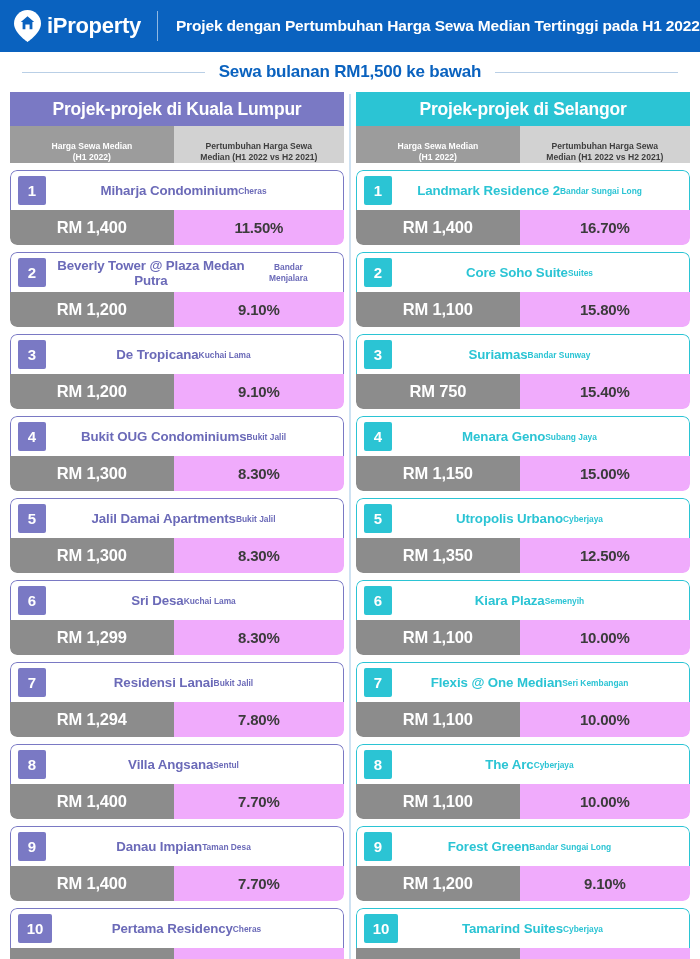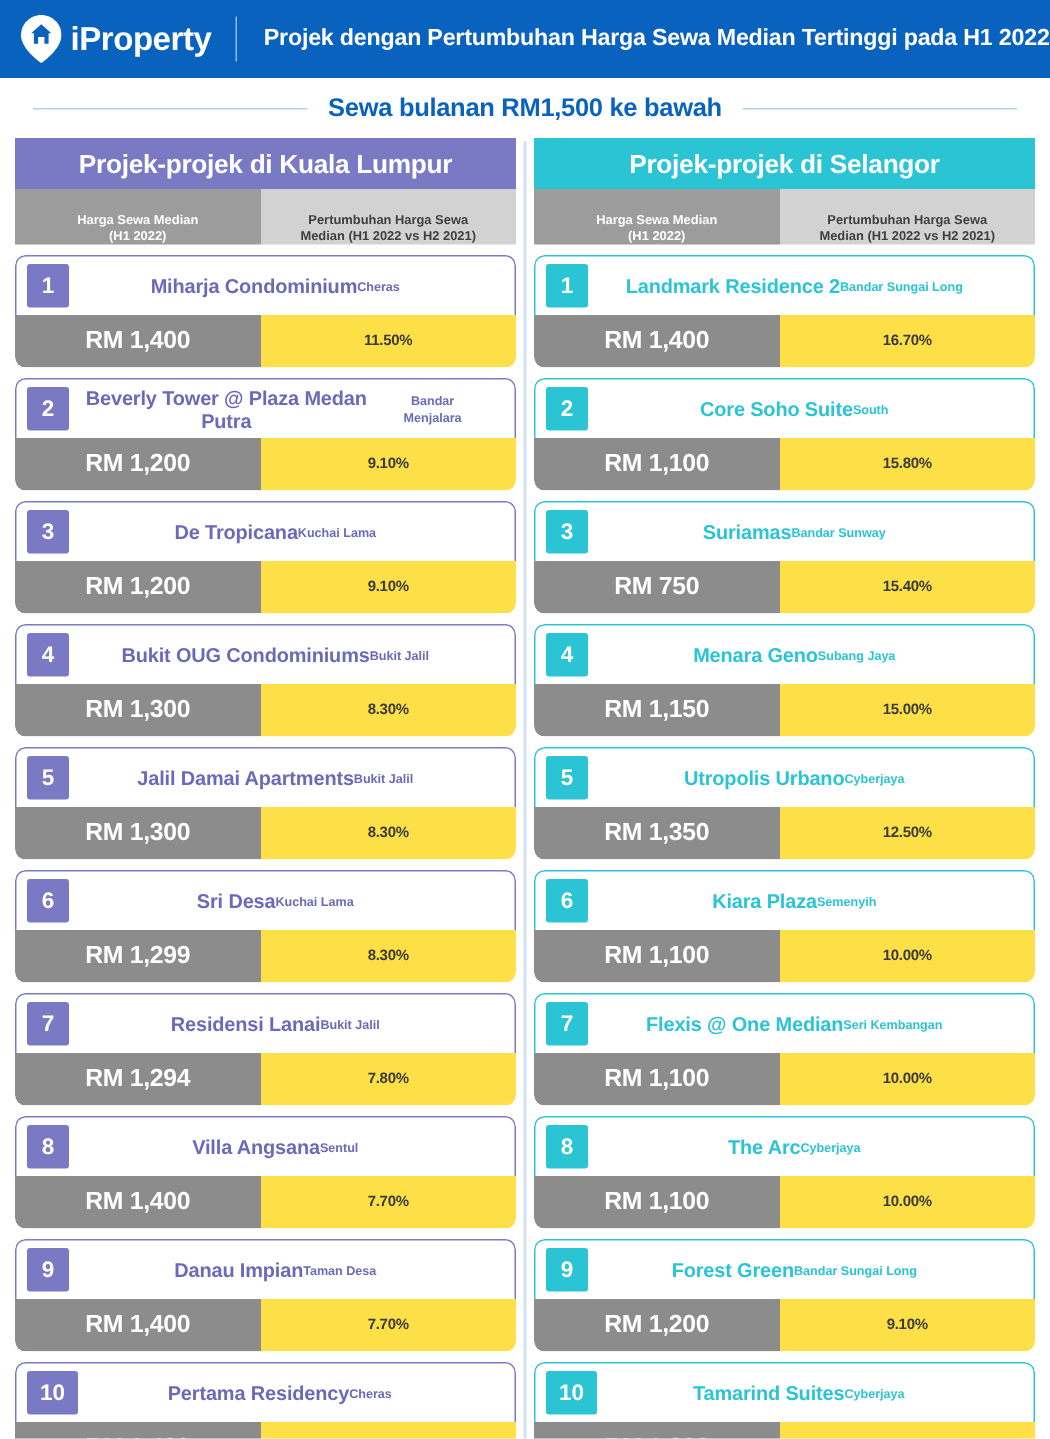--- a/index.html
+++ b/index.html
@@ -203,23 +203,23 @@
     color: #ffffff;
     font-size: 16.5px;
     font-weight: bold;
     display: flex;
     align-items: center;
     justify-content: center;
     letter-spacing: -0.2px;
   }
   .growth {
     width: 51%;
-    background: #fde047;
+    background: #f0abfc;
     color: #3b3b3b;
-    font-size: 10px;
+    font-size: 15px;
     font-weight: bold;
     display: flex;
     align-items: center;
     justify-content: center;
     letter-spacing: -0.2px;
   }
 </style>
 </head>
 <body>
 
@@ -415,21 +415,21 @@
           <div class="card-bot">
             <div class="price">RM 1,400</div>
             <div class="growth">16.70%</div>
           </div>
         </div>
         <div class="card">
           <div class="card-top">
             <div class="rank">2</div>
             <div class="names">
               <div class="proj-name">Core Soho Suite</div>
-              <div class="proj-area">South</div>
+              <div class="proj-area">Suites</div>
             </div>
           </div>
           <div class="card-bot">
             <div class="price">RM 1,100</div>
             <div class="growth">15.80%</div>
           </div>
         </div>
         <div class="card">
           <div class="card-top">
             <div class="rank">3</div>

